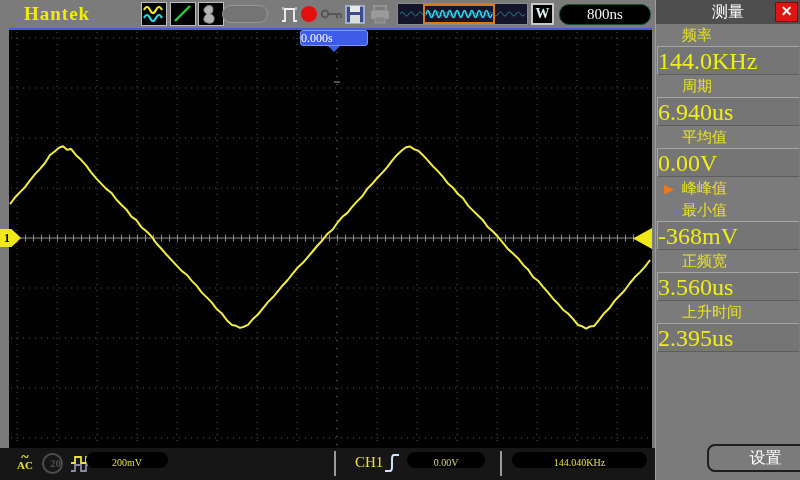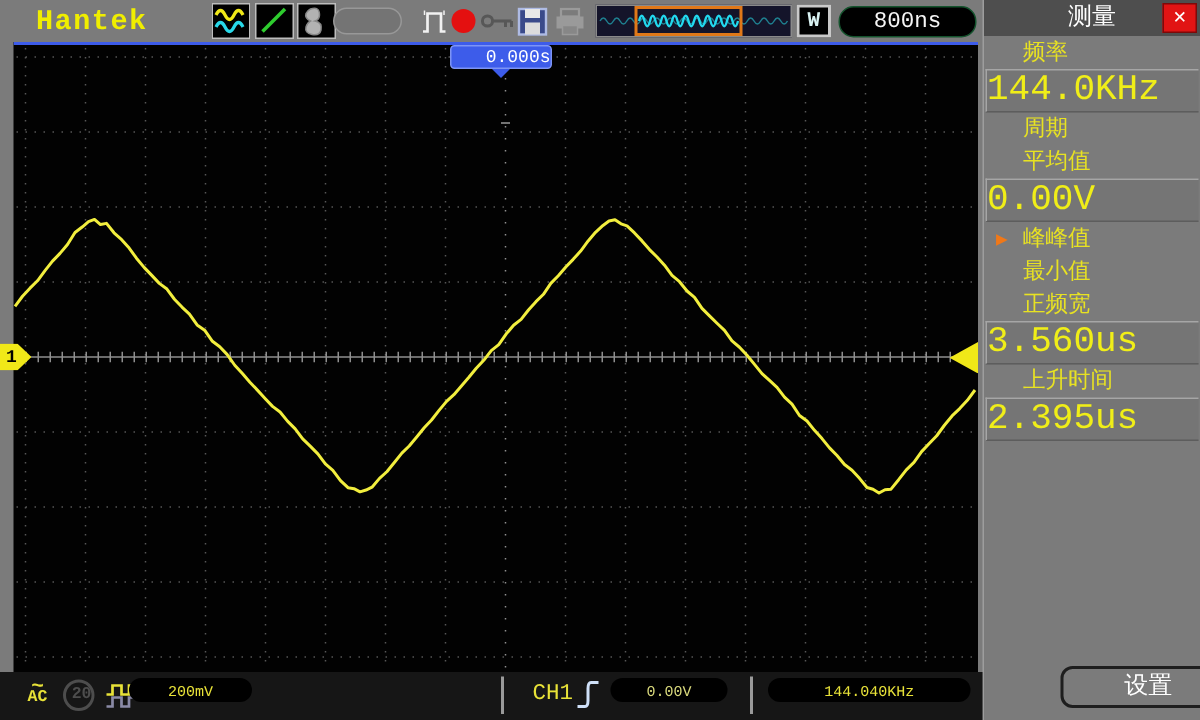--- a/index.html
+++ b/index.html
@@ -1,34 +1,34 @@
 <!DOCTYPE html>
 <html><head>
 <meta charset="utf-8">
 <style>
   * { margin:0; padding:0; box-sizing:border-box; }
   html,body { background:#222; }
   .screen {
     position:relative; width:800px; height:480px; overflow:hidden;
-    background:#7b7b7b; font-family:Liberation Mono, monospace;
+    background:#7b7b7b; font-family:Liberation Serif, serif;
     -webkit-font-smoothing:none;
   }
   
   .topbar { position:absolute; left:0; top:0; width:655px; height:28px; background:#7b7b7b; }
   .brand { position:absolute; left:24px; top:3px; font-size:19px; font-weight:bold; letter-spacing:1px; color:#f0ee00; }
   .icon-box { position:absolute; top:2px; width:26px; height:24px; background:#000; border:1px solid #bdbdbd; }
   .empty-pill { position:absolute; left:222px; top:5px; width:46px; height:18px; border:1px solid #989898; border-radius:9px; background:#747474; }
   .tb-icon { position:absolute; top:4px; }
   .record-dot { position:absolute; left:301px; top:6px; width:16px; height:16px; border-radius:50%; background:#e41010; }
   .wave-strip { position:absolute; left:397px; top:3px; width:131px; height:22px; background:#14142a; border:1px solid #8a8a8a; }
   .w-box { position:absolute; left:531px; top:3px; width:23px; height:22px; background:#000; border:2px solid #c9c9c9; color:#d9f2f2; font-weight:bold; font-size:14px; text-align:center; line-height:18px; }
   .timebase-pill { position:absolute; left:559px; top:4px; width:92px; height:21px; background:#000; border:1px solid #14532d; border-radius:10px; color:#f5f5f5; font-size:15px; text-align:center; line-height:19px; }
   
   .wave-area { position:absolute; left:9px; top:28px; width:643px; height:420px; background:#020202; }
-  .trig-tag { position:absolute; left:300px; top:30px; width:68px; height:16px; background:#3d5cea; border:1px solid #7d94f5; border-radius:3px; color:#fff; font-size:12px; text-align:right; line-height:14px; z-index:5; }
+  .trig-tag { position:absolute; left:300px; top:30px; width:68px; height:16px; background:#3d5cea; border:1px solid #7d94f5; border-radius:3px; color:#fff; font-size:12px; text-align:left; line-height:14px; z-index:5; }
   .trig-tag:after { content:""; position:absolute; left:50%; margin-left:-6px; top:15px; border:6px solid transparent; border-top-color:#3d5cea; }
   .ch-marker { position:absolute; left:0; top:229px; width:21px; height:18px; background:#f0e818; color:#000; font-size:12px; font-weight:bold; line-height:18px; padding-left:4px; clip-path:polygon(0 0,55% 0,100% 50%,55% 100%,0 100%); z-index:5; }
   .trig-level { position:absolute; left:633px; top:228px; width:19px; height:21px; background:#f0e818; clip-path:polygon(100% 0,100% 100%,0 50%); z-index:5; }
   
   .panel { position:absolute; left:655px; top:0; width:145px; height:480px; background:#7b7b7b; border-left:1px solid #9d9d9d; }
   .panel-header { position:relative; height:24px; background:#4e4e4e; }
   .panel-title { color:#fff; font-size:16px; text-align:center; line-height:24px; }
   .close-btn { position:absolute; right:2px; top:2px; width:23px; height:20px; background:#e11414; border:1px solid #7e0909; color:#fff; font-weight:bold; font-size:14px; text-align:center; line-height:18px; cursor:default; }
   .meas-label-row { position:relative; height:22px; color:#e8e222; font-size:15px; line-height:23px; padding-left:26px; }
   .meas-arrow { position:absolute; left:8px; top:0; color:#f07818; font-size:13px; }
@@ -157,33 +157,35 @@
       <div class="panel-title">测量</div>
       <div class="close-btn">✕</div>
     </div>
 
     <div>
       <div class="meas-label-row">频率</div>
       <div class="meas-value">144.0KHz</div>
     </div>
     <div>
       <div class="meas-label-row">周期</div>
+      <div class="meas-value">6.940us</div>
     </div>
     <div>
       <div class="meas-label-row">平均值</div>
       <div class="meas-value">0.00V</div>
     </div>
     <div>
       <div class="meas-label-row">
         <span class="meas-arrow">▶</span>
         <span>峰峰值</span>
       </div>
     </div>
     <div>
       <div class="meas-label-row">最小值</div>
+      <div class="meas-value">-368mV</div>
     </div>
     <div>
       <div class="meas-label-row">正频宽</div>
       <div class="meas-value">3.560us</div>
     </div>
     <div>
       <div class="meas-label-row">上升时间</div>
       <div class="meas-value">2.395us</div>
     </div>
 

